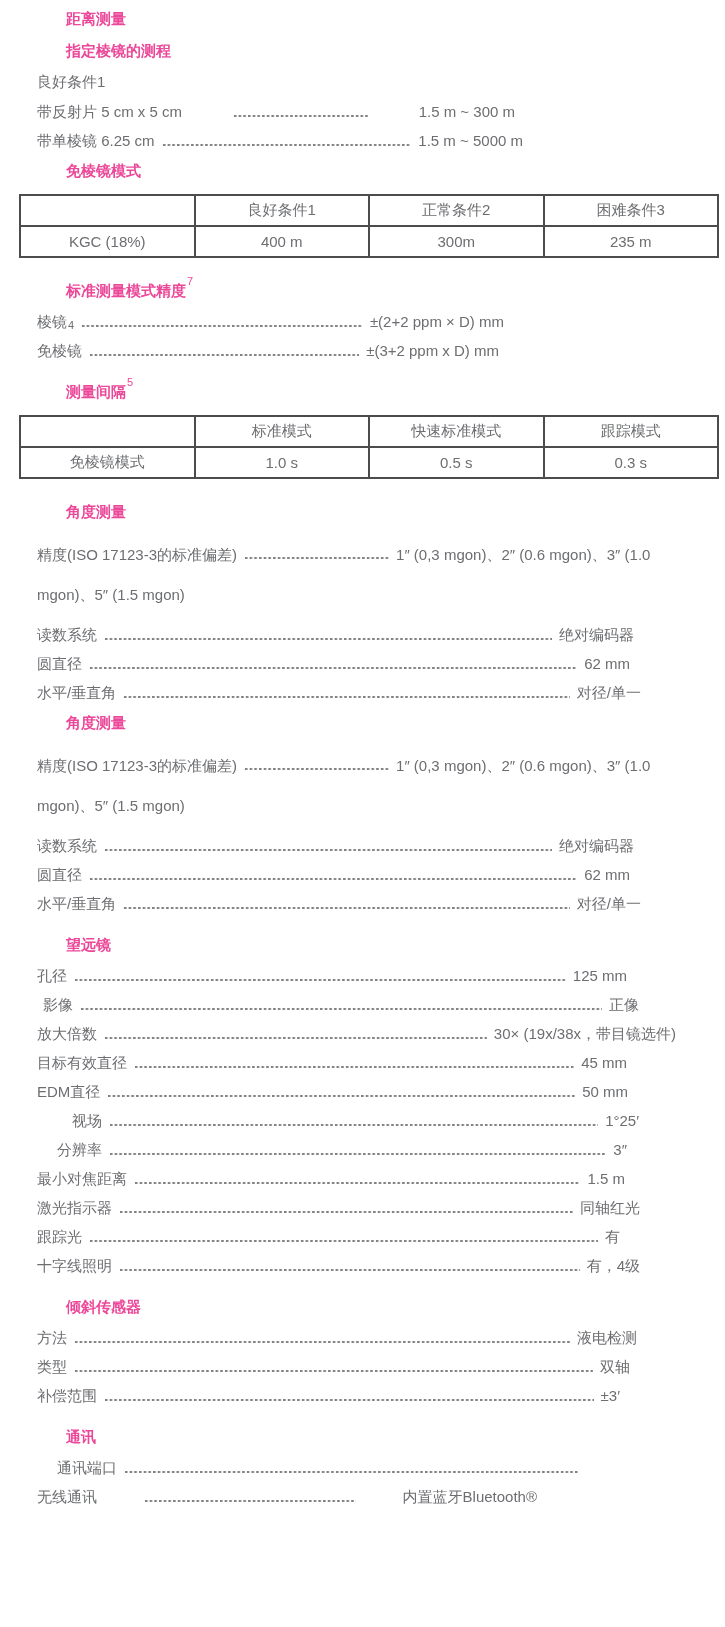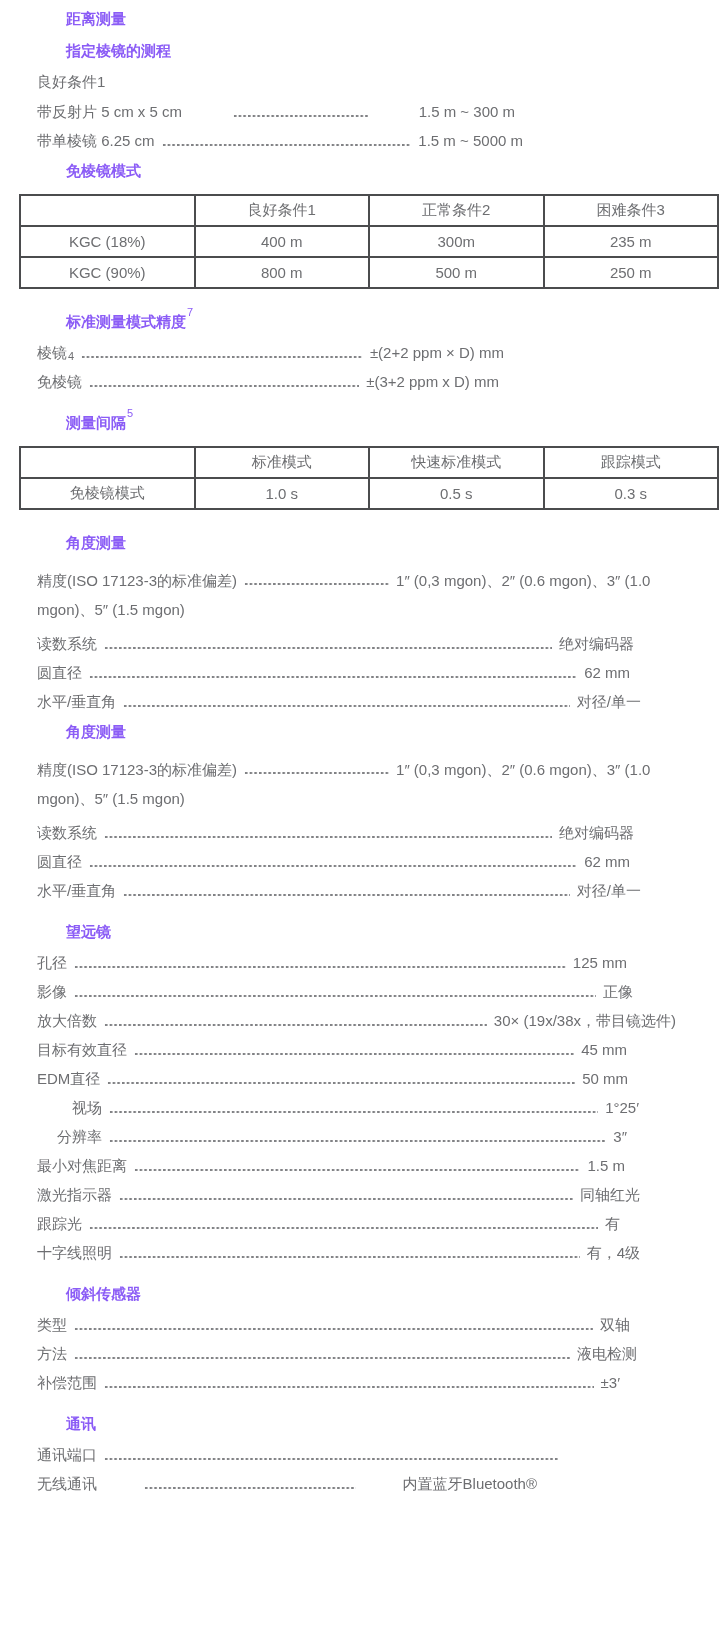--- a/index.html
+++ b/index.html
@@ -12,21 +12,21 @@
     font-family: "Liberation Sans", "DejaVu Sans", sans-serif;
     font-size: 15px;
     color: #6d6e71;
   }
   .page {
     padding: 10px 0 30px 37px;
   }
   
   .h2 {
     font-weight: 700;
-    color: #8b5cf6;
+    color: #ec4899;
     font-size: 15px;
     line-height: 18px;
     margin: 24px 0 14px 0;
     padding-left: 29px;
   }
   .h2.tight { margin-top: 0; }
   .h2 sup, .spec sup {
     font-size: 11px;
     font-weight: 400;
     position: relative;
@@ -51,21 +51,21 @@
     flex: 1 1 auto;
     min-width: 18px;
     height: 4px;
     margin: 0 7px 2px 7px;
     background-image: radial-gradient(circle at 2.2px 2px, #808184 1.1px, rgba(0,0,0,0) 1.45px);
     background-size: 4.7px 4px;
     background-repeat: repeat-x;
   }
   
   .spec-wrap {
-    line-height: 29px;
+    line-height: 40px;
     margin: 0 0 12px 0;
   }
   .leader-inline {
     display: inline-block;
     width: 145px;
     height: 4px;
     margin: 0 7px;
     background-image: radial-gradient(circle at 2.2px 2px, #808184 1.1px, rgba(0,0,0,0) 1.45px);
     background-size: 4.7px 4px;
     background-repeat: repeat-x;
@@ -117,26 +117,20 @@
           <th>困难条件3</th>
         </tr>
       </thead>
       <tbody>
         <tr>
           <td>KGC (18%)</td>
           <td>400 m</td>
           <td>300m</td>
           <td>235 m</td>
         </tr>
-        <tr>
-          <td>KGC (90%)</td>
-          <td>800 m</td>
-          <td>500 m</td>
-          <td>250 m</td>
-        </tr>
       </tbody>
     </table>
     <div class="h2"><span>标准测量模式精度</span><sup>7</sup></div>
     <div class="spec" style="width: 467px;">
       <span class="label">棱镜</span>
       <sup>4</sup>
       <span class="leader"></span>
       <span class="value">±(2+2 ppm × D) mm</span>
     </div>
     <div class="spec" style="width: 462px;">
@@ -196,21 +190,21 @@
       <span class="label">水平/垂直角</span>
       <span class="leader"></span>
       <span class="value">对径/单一</span>
     </div>
     <div class="h2"><span>望远镜</span></div>
     <div class="spec" style="width: 590px;">
       <span class="label">孔径</span>
       <span class="leader"></span>
       <span class="value">125 mm</span>
     </div>
-    <div class="spec" style="width: 596px;">
+    <div class="spec" style="width: 596px; margin-left: 6px;">
       <span class="label">影像</span>
       <span class="leader"></span>
       <span class="value">正像</span>
     </div>
     <div class="spec" style="width: 639px;">
       <span class="label">放大倍数</span>
       <span class="leader"></span>
       <span class="value">30× (19x/38x，带目镜选件)</span>
     </div>
     <div class="spec" style="width: 590px;">
@@ -247,37 +241,37 @@
       <span class="label">跟踪光</span>
       <span class="leader"></span>
       <span class="value">有</span>
     </div>
     <div class="spec" style="width: 603px; margin-top: 6px;">
       <span class="label">十字线照明</span>
       <span class="leader"></span>
       <span class="value">有，4级</span>
     </div>
     <div class="h2"><span>倾斜传感器</span></div>
+    <div class="spec" style="width: 600px;">
+      <span class="label">方法</span>
+      <span class="leader"></span>
+      <span class="value">液电检测</span>
+    </div>
     <div class="spec" style="width: 593px;">
       <span class="label">类型</span>
       <span class="leader"></span>
       <span class="value">双轴</span>
     </div>
-    <div class="spec" style="width: 600px;">
-      <span class="label">方法</span>
-      <span class="leader"></span>
-      <span class="value">液电检测</span>
-    </div>
     <div class="spec" style="width: 583px;">
       <span class="label">补偿范围</span>
       <span class="leader"></span>
       <span class="value">±3′</span>
     </div>
     <div class="h2"><span>通讯</span></div>
-    <div class="spec" style="width: 528px;">
+    <div class="spec" style="width: 528px; margin-left: 20px;">
       <span class="label">通讯端口</span>
       <span class="leader"></span>
     </div>
     <div class="spec" style="width: 500px; gap: 40px;">
       <span class="label">无线通讯</span>
       <span class="leader"></span>
       <span class="value">内置蓝牙Bluetooth®</span>
     </div>
   </div>
 

